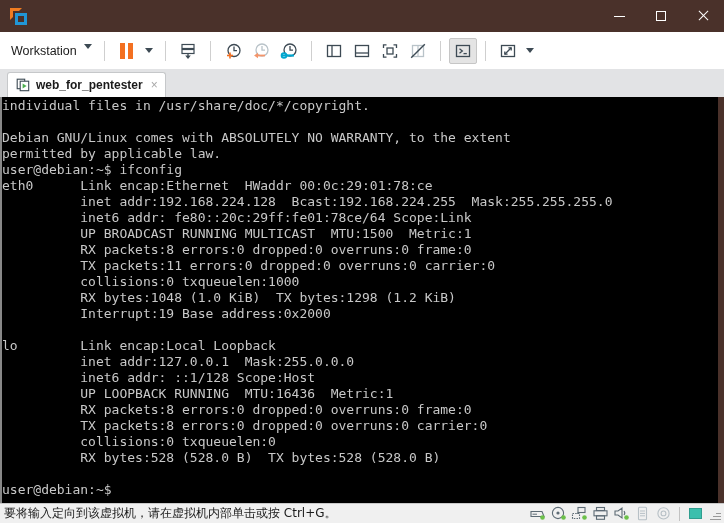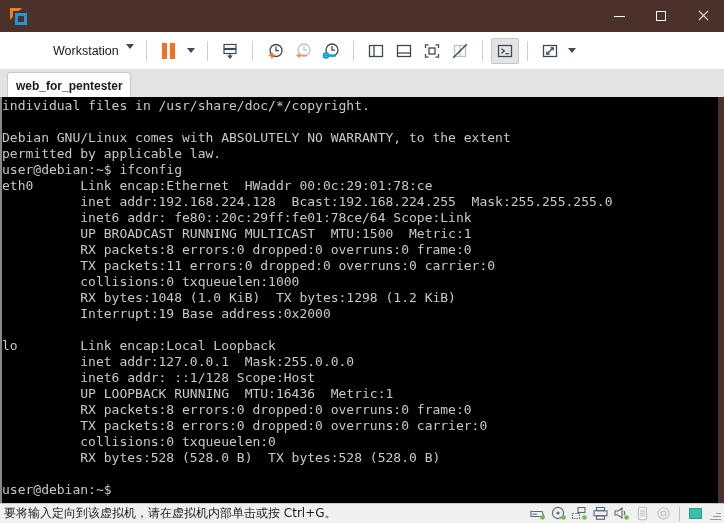--- a/index.html
+++ b/index.html
@@ -110,21 +110,20 @@
     box-sizing: border-box;
   }
   .tb-menu {
     display: flex;
     align-items: flex-start;
     gap: 7px;
     padding: 3px 4px 3px 2px;
     font-size: 12.5px;
     color: #1a1a1a;
     cursor: default;
-    margin-left: 42px;
   }
   .caret-down {
     width: 0; height: 0;
     border-left: 4px solid transparent;
     border-right: 4px solid transparent;
     border-top: 5px solid #3d4a54;
   }
   .tb-sep {
     width: 1px;
     height: 20px;
@@ -169,21 +168,20 @@
     height: 25px;
     background: #ffffff;
     border: 1px solid #c6c8ca;
     border-bottom: none;
     border-radius: 3px 3px 0 0;
     display: flex;
     align-items: center;
     gap: 6px;
     padding: 0 7px 0 8px;
     box-sizing: border-box;
-    flex-direction: column;
   }
   .tab-label {
     font-size: 12px;
     font-weight: bold;
     color: #1a1a1a;
     white-space: nowrap;
   }
   .tab-close {
     color: #a8a8a8;
     font-size: 12px;

